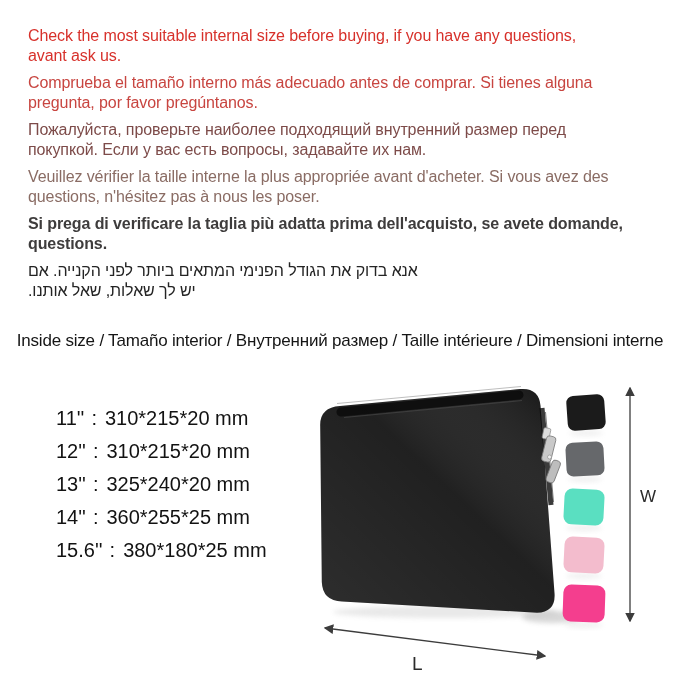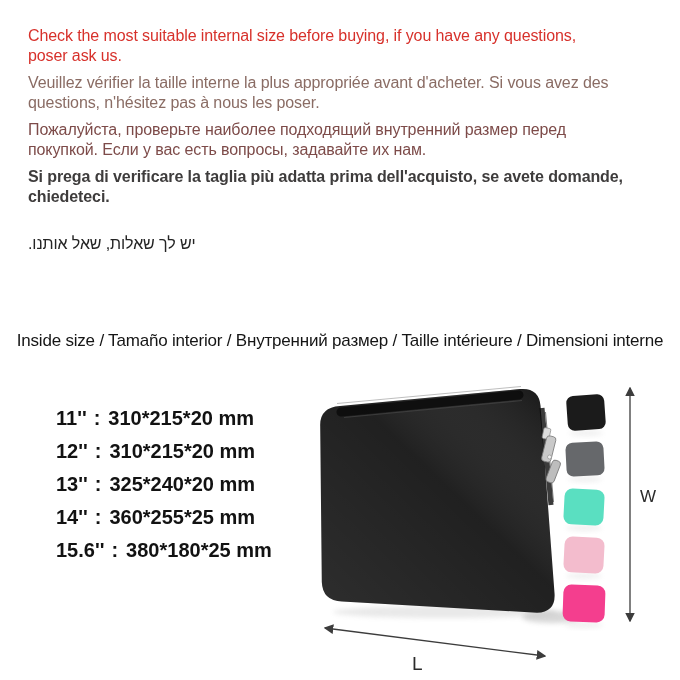--- a/index.html
+++ b/index.html
@@ -21,51 +21,55 @@
   .notice-he { color:#242424; direction:rtl; text-align:left; }
 
   
   .size-header {
     position:absolute; top:331px; left:0; right:0; margin:0; text-align:center;
     font-size:17px; font-weight:400; color:#151515; letter-spacing:-0.2px;
   }
 
   
   .size-list { position:absolute; left:56px; top:402px; color:#121212; }
-  .size-row { height:33px; line-height:33px; font-weight:bold; font-size:20px; white-space:nowrap; }
+  .size-row { height:33px; line-height:33px; font-weight:normal; font-size:20px; white-space:nowrap; }
   .size-row .colon { margin:0 8px 0 7px; }
 
   
   .diagram { position:absolute; left:300px; top:370px; width:380px; height:310px; }
   .diagram text { font-family:"Liberation Sans", sans-serif; fill:#2b2b2b; }
 </style>
 </head>
 <body>
 
 <div class="page">
 
   <section class="notices">
     <p class="notice notice-en">
       <span class="line">Check the most suitable internal size before buying, if you have any questions,</span><br>
-      <span class="line">poser ask us.</span>
+      <span class="line">avant ask us.</span>
+    </p>
+    <p class="notice notice-es">
+      <span class="line">Comprueba el tamaño interno más adecuado antes de comprar. Si tienes alguna</span><br>
+      <span class="line">pregunta, por favor pregúntanos.</span>
+    </p>
+    <p class="notice notice-ru">
+      <span class="line">Пожалуйста, проверьте наиболее подходящий внутренний размер перед</span><br>
+      <span class="line">покупкой. Если у вас есть вопросы, задавайте их нам.</span>
     </p>
     <p class="notice notice-fr">
       <span class="line">Veuillez vérifier la taille interne la plus appropriée avant d'acheter. Si vous avez des</span><br>
       <span class="line">questions, n'hésitez pas à nous les poser.</span>
     </p>
-    <p class="notice notice-ru">
-      <span class="line">Пожалуйста, проверьте наиболее подходящий внутренний размер перед</span><br>
-      <span class="line">покупкой. Если у вас есть вопросы, задавайте их нам.</span>
-    </p>
     <p class="notice notice-it">
       <span class="line">Si prega di verificare la taglia più adatta prima dell'acquisto, se avete domande,</span><br>
-      <span class="line">chiedeteci.</span>
+      <span class="line">questions.</span>
     </p>
     <p class="notice notice-he" dir="rtl">
-      <br>
+      <span class="line">אנא בדוק את הגודל הפנימי המתאים ביותר לפני הקנייה. אם</span><br>
       <span class="line">יש לך שאלות, שאל אותנו.</span>
     </p>
   </section>
 
   <h2 class="size-header">Inside size / Tamaño interior / Внутренний размер / Taille intérieure / Dimensioni interne</h2>
 
   <div class="size-list">
     <div class="size-row">
       <span>11''</span><span class="colon">:</span><span>310*215*20 mm</span>
     </div>

